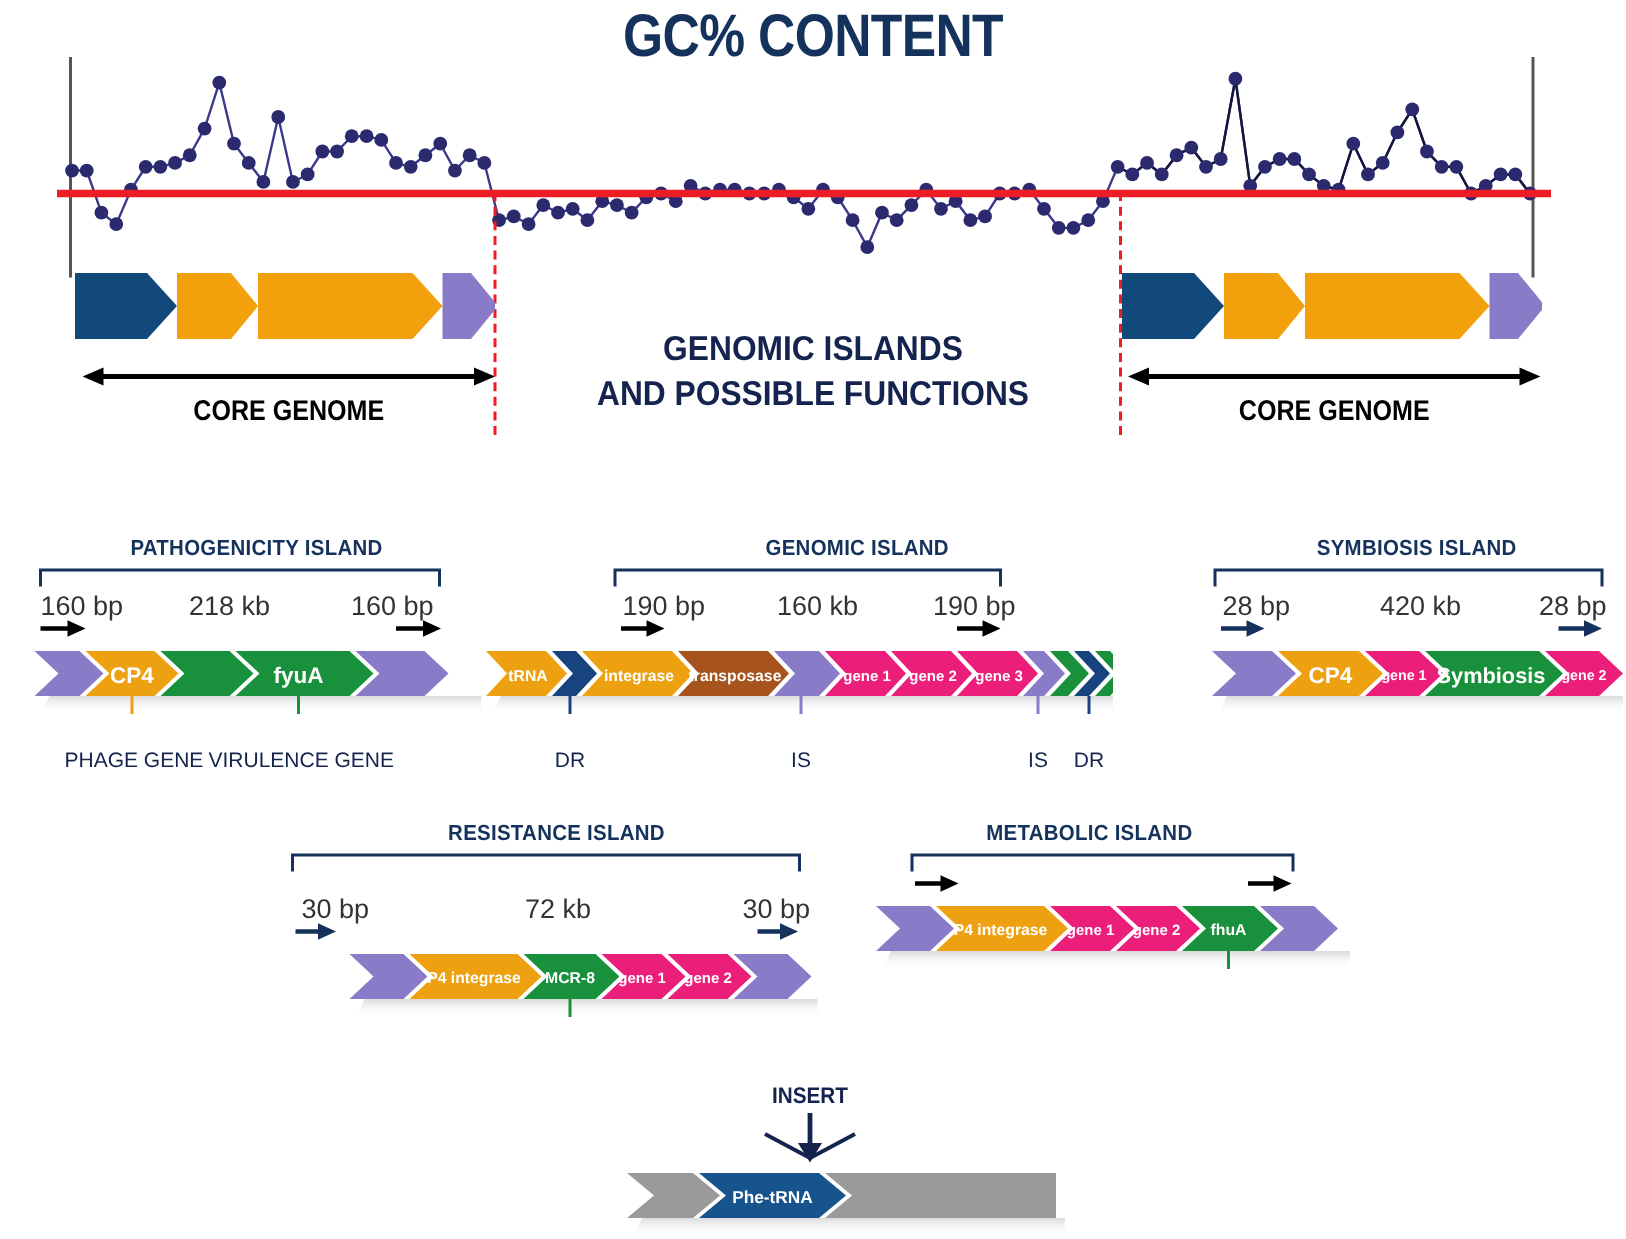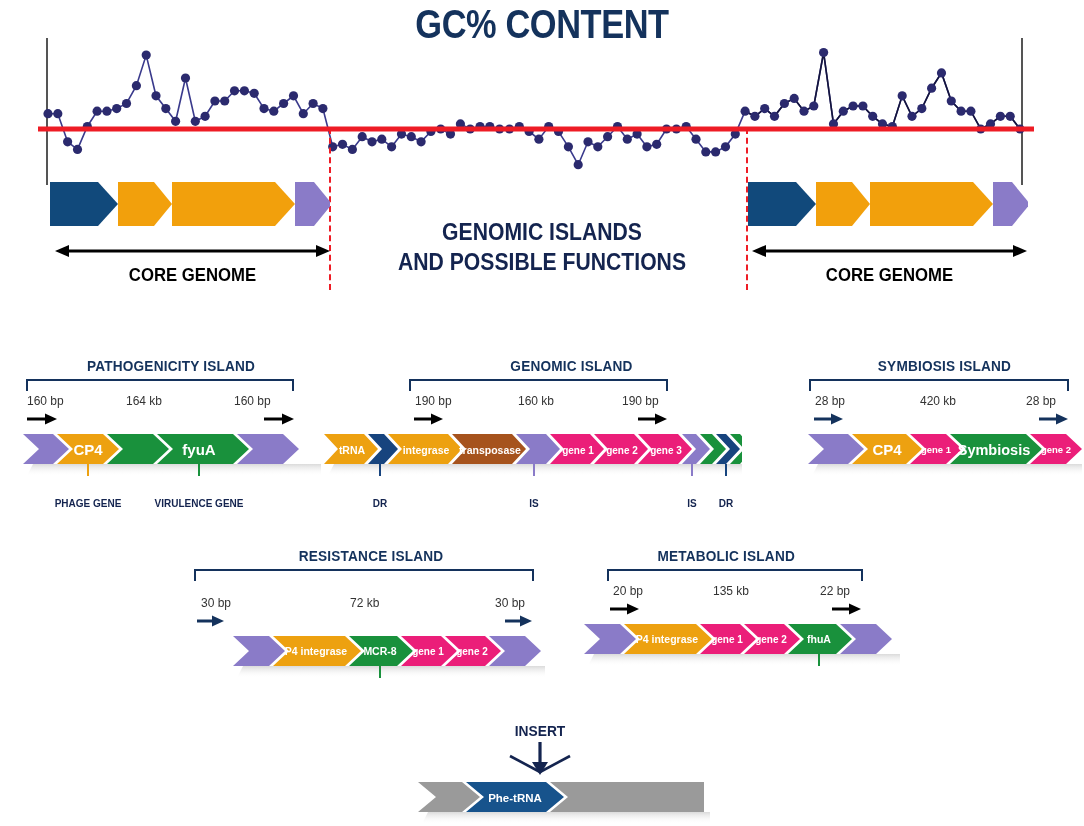--- a/index.html
+++ b/index.html
@@ -40,25 +40,25 @@
     transform:scaleX(0.92);
   }
   #center-caption div{white-space:nowrap;}
 
   
   .island-title{
     font-size:14.5px;font-weight:bold;color:#14325c;
     text-align:center;letter-spacing:0.2px;transform:scaleX(0.94);
   }
   .bracket svg{display:block;}
-  .bp-row{font-size:12px;color:#333;}
+  .bp-row{font-size:18px;color:#333;}
   .bp-row span{position:absolute;white-space:nowrap;}
   .tick-arrows svg{display:block;}
   .gene-track svg{display:block;}
-  .callouts{font-size:10px;font-weight:bold;color:#14244f;}
+  .callouts{font-size:14px;font-weight:normal;color:#14244f;}
   .callouts span{position:absolute;white-space:nowrap;text-align:center;}
 
   .insert-label{
     font-size:15px;font-weight:bold;color:#14244f;text-align:center;
     transform:scaleX(0.92);
   }
 </style>
 </head>
 <body>
 
@@ -225,21 +225,21 @@
 
 <div class="abs" style="left:21px;top:358px;width:300px;">
   <div class="island-title" style="width:300px;">PATHOGENICITY ISLAND</div>
   <div class="bracket" style="margin-top:4px;">
     <svg width="300" height="14" viewBox="0 0 300 14" xmlns="http://www.w3.org/2000/svg">
       <path d="M6,13 L6,2 L272,2 L272,13" fill="none" stroke="#14325c" stroke-width="2"></path>
     </svg>
   </div>
   <div class="bp-row" style="position:relative;height:18px;margin-top:2px;">
     <span style="left:6px;">160 bp</span>
-    <span style="left:105px;">164 kb</span>
+    <span style="left:105px;">218 kb</span>
     <span style="left:213px;">160 bp</span>
   </div>
   <div class="tick-arrows">
     <svg width="300" height="14" viewBox="0 0 300 14" xmlns="http://www.w3.org/2000/svg">
       <line x1="6" y1="7" x2="27" y2="7" stroke="#000" stroke-width="3"></line>
       <polygon points="36,7 24,1.5 24,12.5" fill="#000"></polygon>
       <line x1="243" y1="7" x2="264" y2="7" stroke="#000" stroke-width="3"></line>
       <polygon points="273,7 261,1.5 261,12.5" fill="#000"></polygon>
     </svg>
   </div>
@@ -442,25 +442,20 @@
   </div>
 </div>
 
 <div class="abs" style="left:580px;top:548px;width:330px;">
   <div class="island-title" style="width:330px;padding-right:40px;box-sizing:border-box;">METABOLIC ISLAND</div>
   <div class="bracket" style="margin-top:4px;">
     <svg width="330" height="14" viewBox="0 0 330 14" xmlns="http://www.w3.org/2000/svg">
       <path d="M28,13 L28,2 L282,2 L282,13" fill="none" stroke="#14325c" stroke-width="2"></path>
     </svg>
   </div>
-  <div class="bp-row" style="position:relative;height:18px;margin-top:2px;">
-    <span style="left:33px;">20 bp</span>
-    <span style="left:133px;">135 kb</span>
-    <span style="left:240px;">22 bp</span>
-  </div>
   <div class="tick-arrows">
     <svg width="330" height="14" viewBox="0 0 330 14" xmlns="http://www.w3.org/2000/svg">
       <line x1="30" y1="7" x2="50" y2="7" stroke="#000" stroke-width="3"></line>
       <polygon points="59,7 47,1.5 47,12.5" fill="#000"></polygon>
       <line x1="252" y1="7" x2="272" y2="7" stroke="#000" stroke-width="3"></line>
       <polygon points="281,7 269,1.5 269,12.5" fill="#000"></polygon>
     </svg>
   </div>
   <div class="gene-track" style="margin-top:4px;">
     <svg width="330" height="46" viewBox="0 0 330 46" xmlns="http://www.w3.org/2000/svg">

